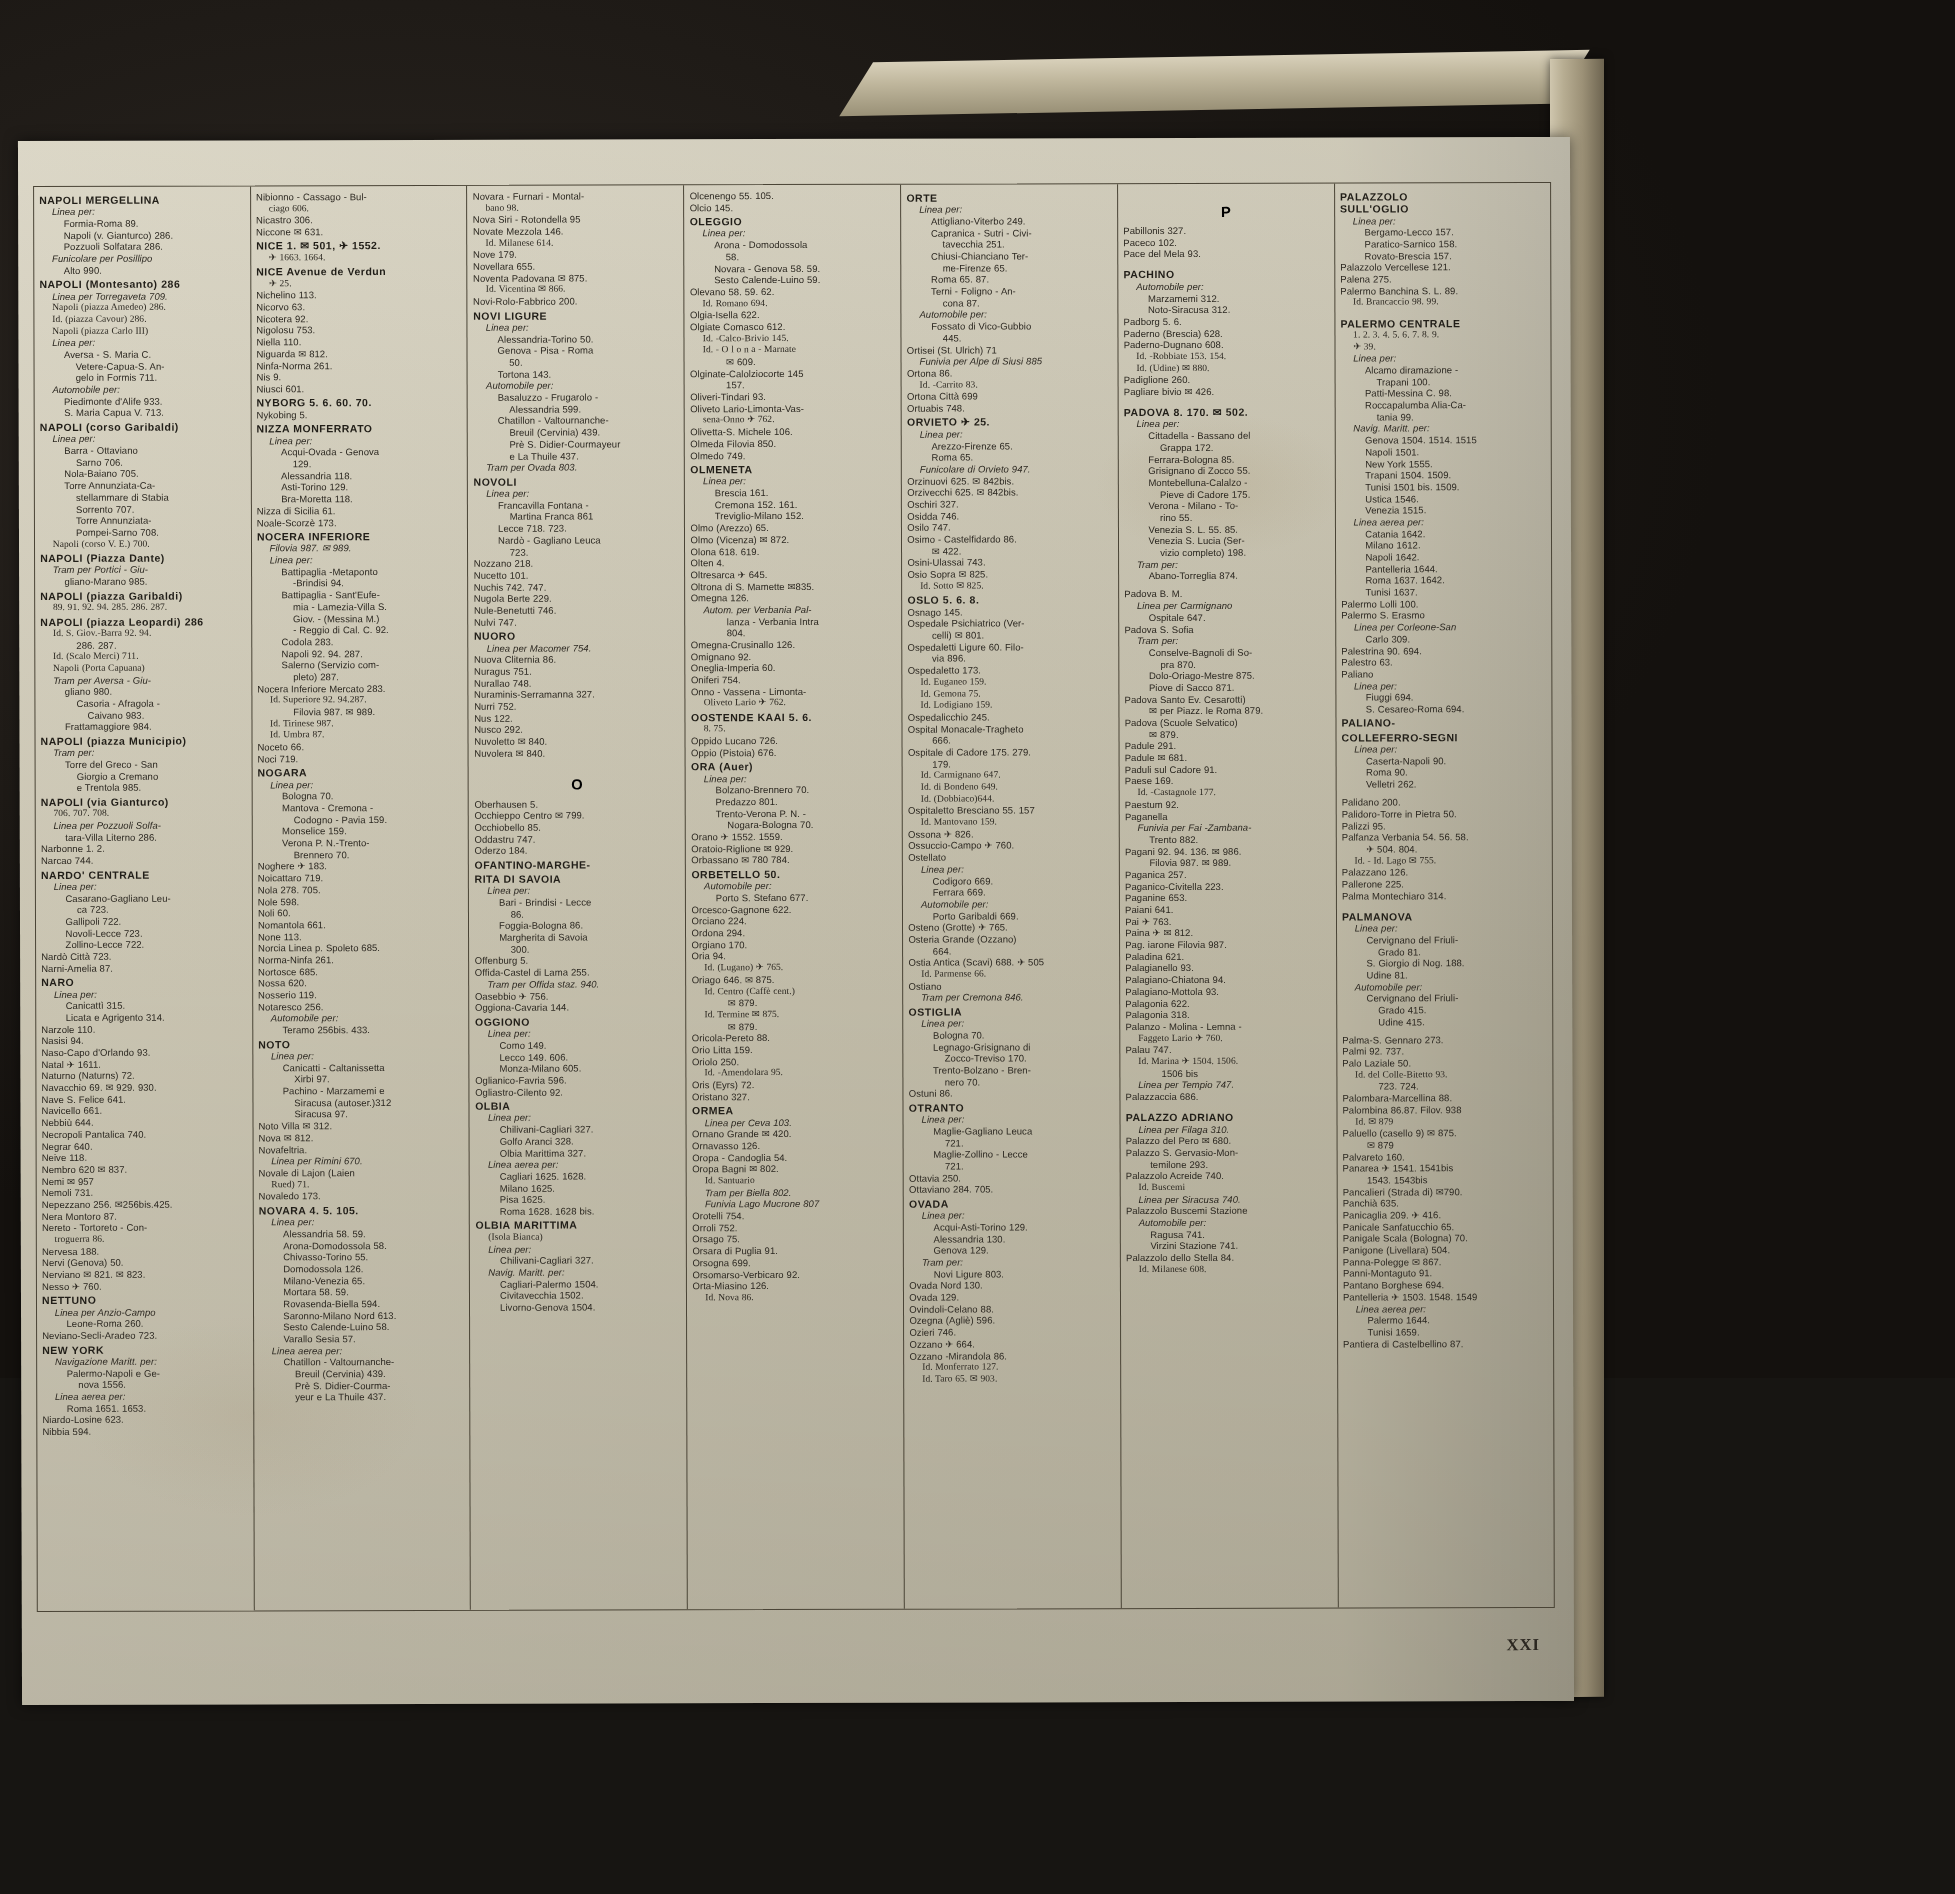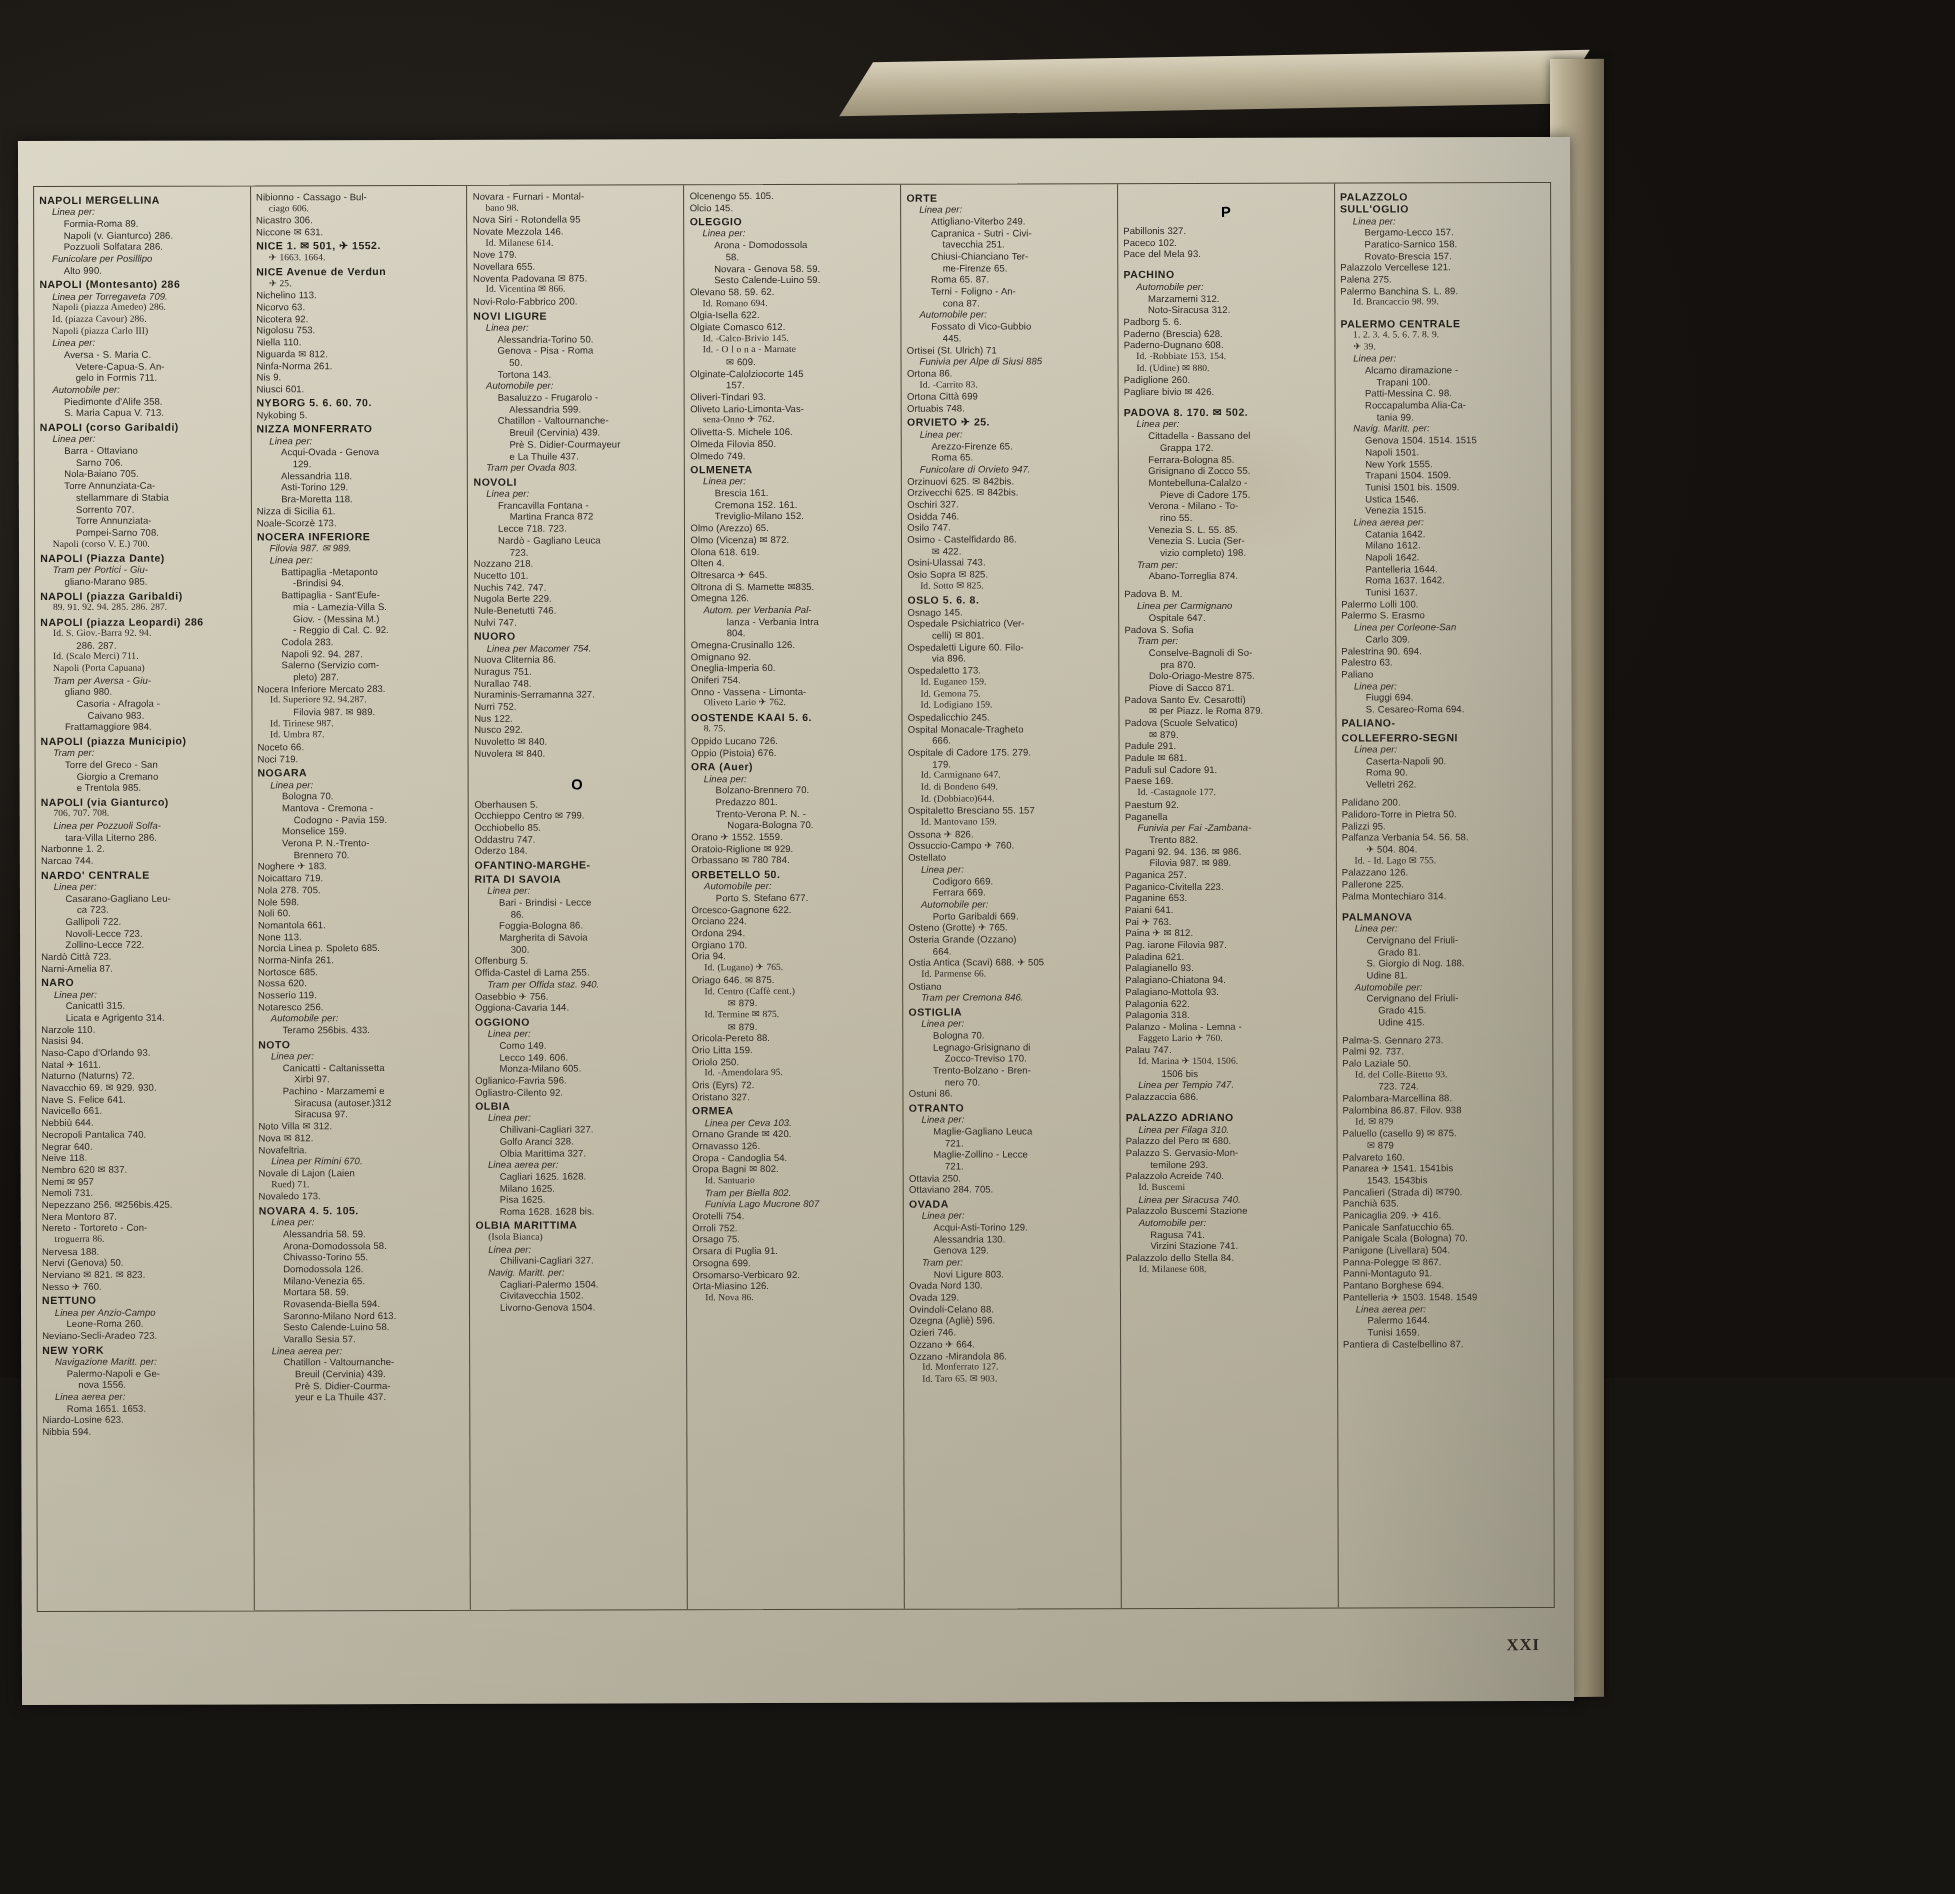--- a/index.html
+++ b/index.html
@@ -172,21 +172,21 @@
               <div class="e hd">NAPOLI (Montesanto) 286</div>
               <div class="e it">Linea per Torregaveta 709.</div>
               <div class="e i1">Napoli (piazza Amedeo) 286.</div>
               <div class="e i1">Id. (piazza Cavour) 286.</div>
               <div class="e i1">Napoli (piazza Carlo III)</div>
               <div class="e it">Linea per:</div>
               <div class="e i2">Aversa - S. Maria C.</div>
               <div class="e i3">Vetere-Capua-S. An-</div>
               <div class="e i3">gelo in Formis 711.</div>
               <div class="e it">Automobile per:</div>
-              <div class="e i2">Piedimonte d'Alife 358.</div>
+              <div class="e i2">Piedimonte d'Alife 933.</div>
               <div class="e i2">S. Maria Capua V. 713.</div>
               <div class="e hd">NAPOLI (corso Garibaldi)</div>
               <div class="e it">Linea per:</div>
               <div class="e i2">Barra - Ottaviano</div>
               <div class="e i3">Sarno 706.</div>
               <div class="e i2">Nola-Baiano 705.</div>
               <div class="e i2">Torre Annunziata-Ca-</div>
               <div class="e i3">stellammare di Stabia</div>
               <div class="e i3">Sorrento 707.</div>
               <div class="e i3">Torre Annunziata-</div>
@@ -392,21 +392,21 @@
               <div class="e i2">Basaluzzo - Frugarolo -</div>
               <div class="e i3">Alessandria 599.</div>
               <div class="e i2">Chatillon - Valtournanche-</div>
               <div class="e i3">Breuil (Cervinia) 439.</div>
               <div class="e i3">Prè S. Didier-Courmayeur</div>
               <div class="e i3">e La Thuile 437.</div>
               <div class="e it">Tram per Ovada 803.</div>
               <div class="e hd">NOVOLI</div>
               <div class="e it">Linea per:</div>
               <div class="e i2">Francavilla  Fontana  -</div>
-              <div class="e i3">Martina Franca 872</div>
+              <div class="e i3">Martina Franca 861</div>
               <div class="e i2">Lecce 718. 723.</div>
               <div class="e i2">Nardò - Gagliano Leuca</div>
               <div class="e i3">723.</div>
               <div class="e ">Nozzano 218.</div>
               <div class="e ">Nucetto 101.</div>
               <div class="e ">Nuchis 742. 747.</div>
               <div class="e ">Nugola Berte 229.</div>
               <div class="e ">Nule-Benetutti  746.</div>
               <div class="e ">Nulvi 747.</div>
               <div class="e hd">NUORO</div>

